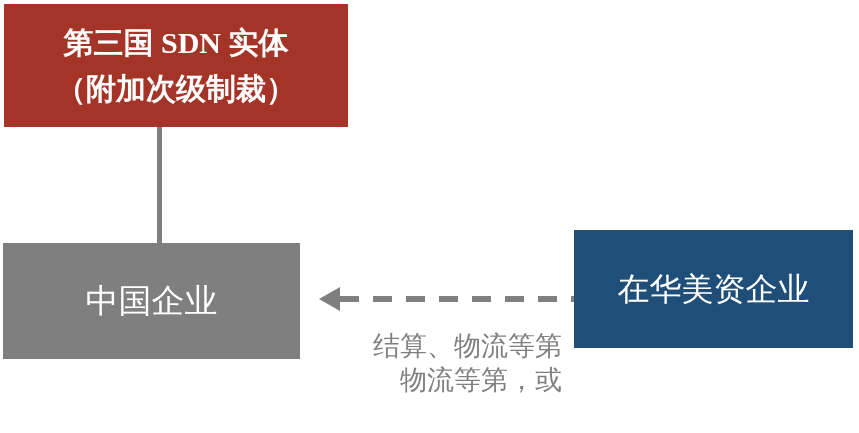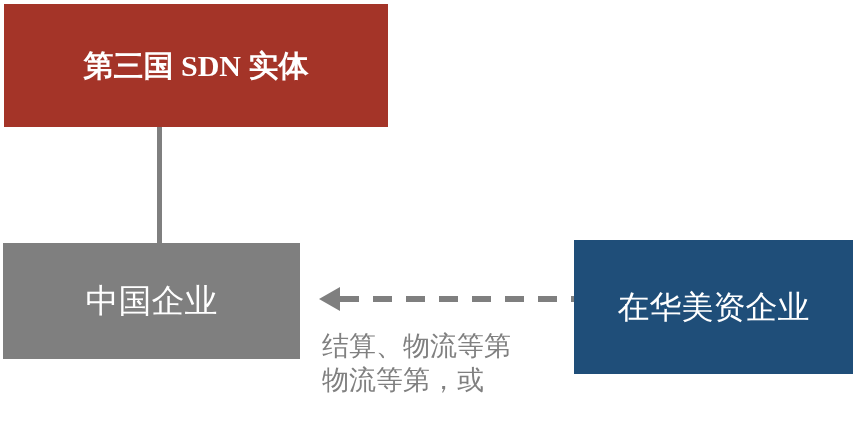--- a/index.html
+++ b/index.html
@@ -20,41 +20,41 @@
     display: flex;
     flex-direction: column;
     align-items: center;
     justify-content: center;
     color: var(--box-text, #ffffff);
     text-align: center;
   }
   .box-red {
     left: 4px;
     top: 4px;
-    width: 384px;
+    width: 344px;
     height: 123px;
     background: var(--red-box, #A43428);
     font-size: 30px;
     font-weight: bold;
     line-height: 46px;
   }
   .box-gray {
     left: 3px;
     top: 243px;
     width: 297px;
     height: 116px;
     background: var(--gray-box, #7F7F7F);
     font-size: 33px;
     line-height: 40px;
   }
   .box-blue {
     left: 574px;
-    top: 240px;
+    top: 230px;
     width: 279px;
-    height: 134px;
+    height: 118px;
     background: var(--blue-box, #1F4E79);
     font-size: 32px;
     line-height: 40px;
     text-align: center;
   }
   .connector-v {
     position: absolute;
     left: 157px;
     top: 127px;
     width: 5px;
@@ -74,33 +74,34 @@
     stroke-dasharray: 19 14;
   }
   .arrow-svg polygon {
     fill: var(--arrow, #7F7F7F);
   }
   .caption {
     position: absolute;
     left: 322px;
     top: 329px;
     width: 240px;
-    text-align: left;
+    text-align: right;
     color: var(--caption-text, #7F7F7F);
     font-size: 27px;
     line-height: 34px;
   }
 </style>
 </head>
 <body>
 
 <div class="canvas">
 
   <div class="box box-red">
     <div>第三国 SDN 实体</div>
+    <div>（附加次级制裁）</div>
   </div>
 
   <div class="connector-v"></div>
 
   <div class="box box-gray">
     <div>中国企业</div>
   </div>
 
   <div class="box box-blue">
     <div>在华美资企业</div>

